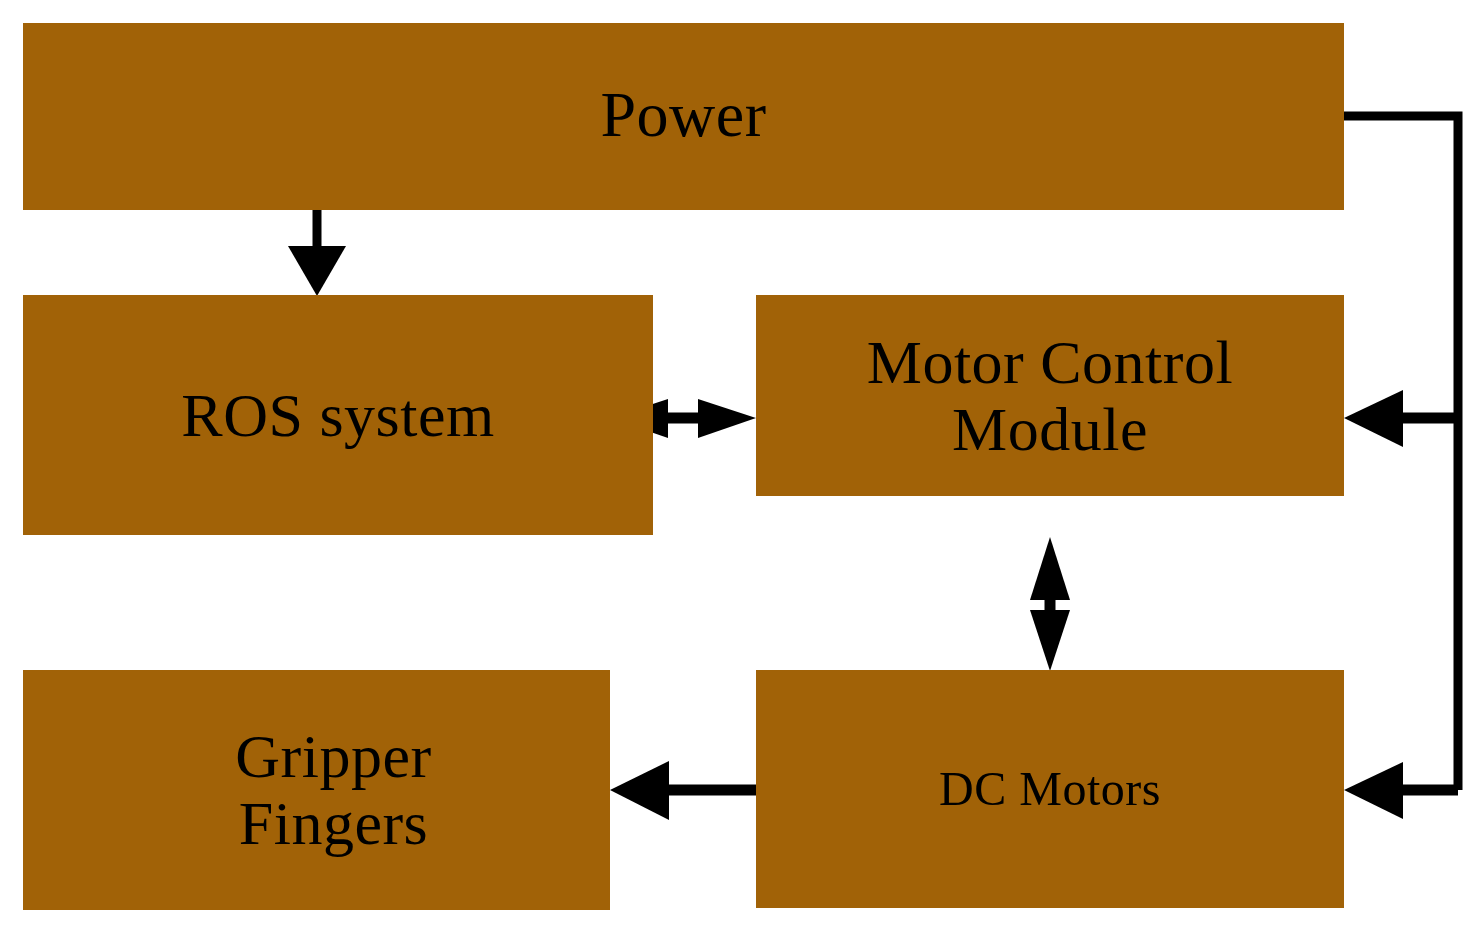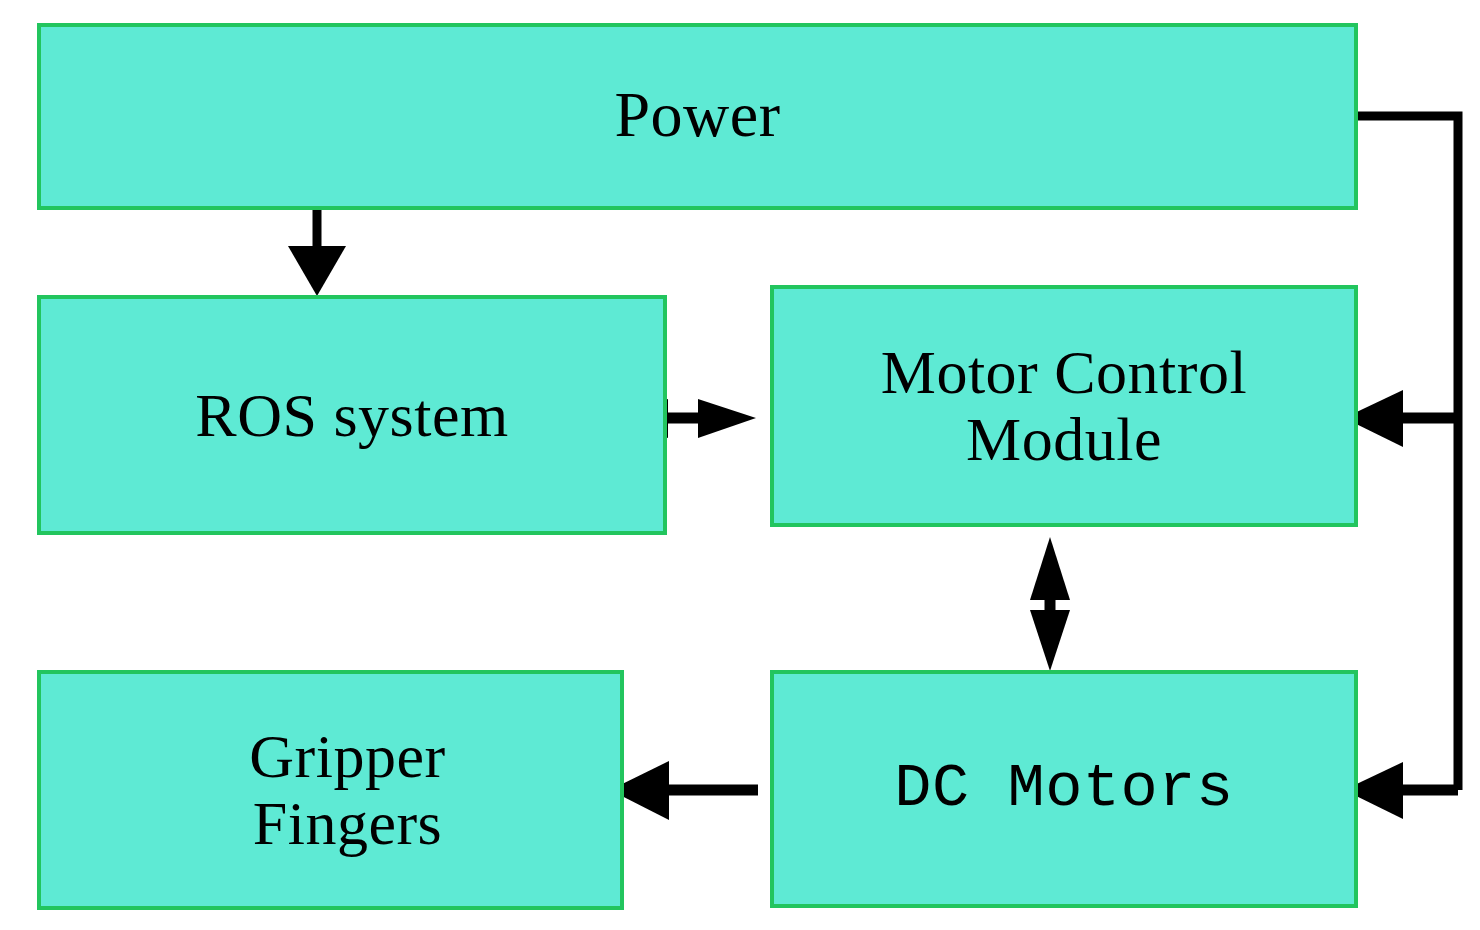--- a/index.html
+++ b/index.html
@@ -18,50 +18,49 @@
   #diagram-svg {
     position: absolute;
     left: 0;
     top: 0;
     width: 1480px;
     height: 930px;
   }
   .node-box {
     position: absolute;
     box-sizing: border-box;
-    border: 4px solid #22c55e;
-    background: #5eead4;
+    border: 4px solid #a16207;
+    background: #a16207;
     display: flex;
     align-items: center;
     justify-content: center;
     text-align: center;
-    margin-left: 14px;
   }
   .node-label {
     color: #000000;
     font-family: "Liberation Serif", "DejaVu Serif", serif;
     font-weight: 400;
     line-height: 1.08;
     white-space: pre-line;
     letter-spacing: 0.5px;
   }
   #node-power      { left: 23px;  top: 23px;  width: 1321px; height: 187px; }
   #node-power .node-label { font-size: 64px; margin-bottom: 4px; }
 
   #node-ros        { left: 23px;  top: 295px; width: 630px;  height: 240px; }
   #node-ros .node-label { font-size: 62px; }
 
-  #node-mcm        { left: 756px; top: 285px; width: 588px;  height: 242px; }
+  #node-mcm        { left: 756px; top: 295px; width: 588px;  height: 201px; }
   #node-mcm .node-label { font-size: 62px; }
 
   #node-gripper    { left: 23px;  top: 670px; width: 587px;  height: 240px; padding-left: 8px; }
   #node-gripper .node-label { font-size: 62px; padding-left: 26px; }
 
   #node-dc         { left: 756px; top: 670px; width: 588px;  height: 238px; }
-  #node-dc .node-label { font-size: 62px; font-family: Liberation Mono, monospace; }
+  #node-dc .node-label { font-size: 48px; }
 </style>
 </head>
 <body>
 
 <div id="canvas">
 
   <svg id="diagram-svg" viewBox="0 0 1480 930" xmlns="http://www.w3.org/2000/svg">
 
     <g>
       <line x1="317" y1="209" x2="317" y2="249" stroke="#000000" stroke-width="9"></line>

